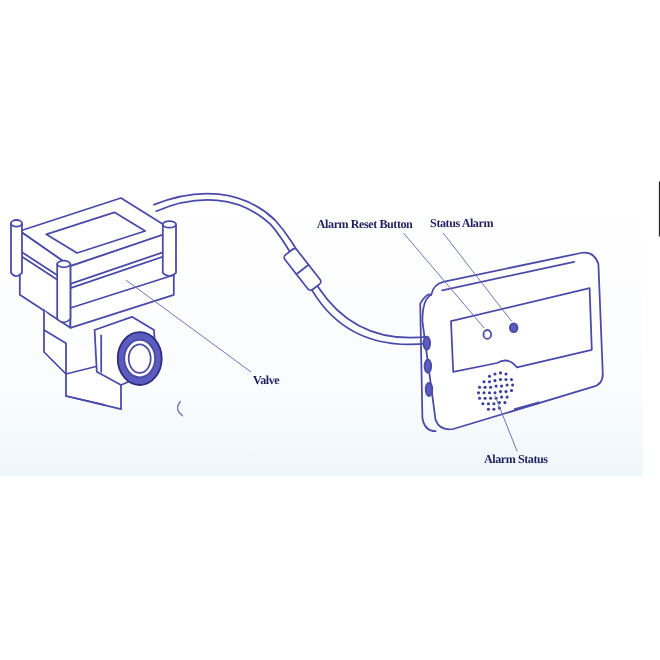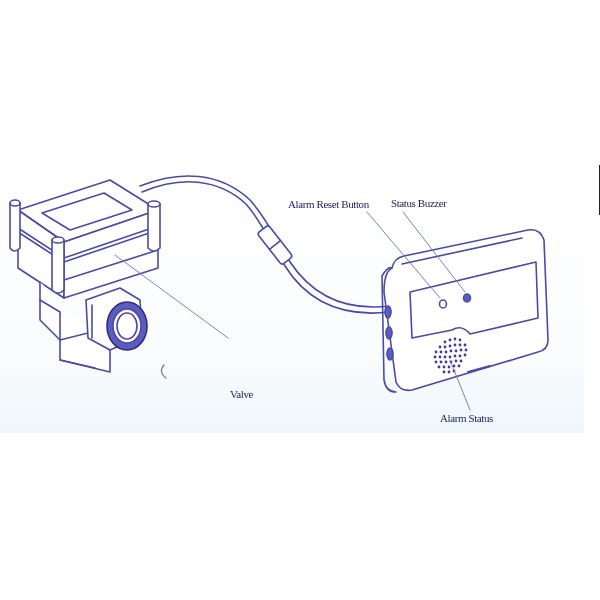--- a/index.html
+++ b/index.html
@@ -4,21 +4,21 @@
   <style>
     html, body { margin: 0; padding: 0; background: #ffffff; }
     body { width: 600px; height: 600px; position: relative; overflow: hidden; font-family: "Liberation Serif", serif; }
     .scan {
       position: absolute; left: 0; top: 165px; width: 584px; height: 268px;
       background: linear-gradient(180deg, #ffffff 0%, #fbfcfe 70%, #eef7fb 100%);
     }
     .scan-edge { position: absolute; left: 599px; top: 165px; width: 1px; height: 50px; background: #222; }
     svg.drawing { position: absolute; left: 0; top: 0; width: 600px; height: 600px; }
     .label {
-      position: absolute; font-family: "Liberation Serif", serif; font-weight: normal;
+      position: absolute; font-family: "Liberation Serif", serif; font-weight: bold;
       font-size: 11px; color: #1e1f5e; letter-spacing: -0.4px; white-space: nowrap;
     }
   </style>
 </head>
 <body>
 
 <div class="scan"></div>
 <div class="scan-edge"></div>
 
 <svg class="drawing" viewBox="0 0 600 600" fill="none" stroke="#4a4aa8" stroke-width="1.6" stroke-linejoin="round" stroke-linecap="round">
@@ -124,16 +124,16 @@
   </g>
 
   <g stroke="#6f73b8" stroke-width="0.9">
     <line x1="115" y1="255" x2="228" y2="338"></line>
     <line x1="367" y1="212" x2="440" y2="298"></line>
     <line x1="403" y1="212" x2="465" y2="292"></line>
     <line x1="450" y1="360" x2="470" y2="410"></line>
   </g>
 </svg>
 
-<div class="label" style="left:230px; top:340px;margin-top:48px;">Valve</div>
+<div class="label" style="left:230px; top:340px;">Valve</div>
 <div class="label" style="left:288px; top:198px;">Alarm Reset Button</div>
-<div class="label" style="left:391px; top:197px;">Status Buzzer</div>
+<div class="label" style="left:391px; top:197px;">Status Alarm</div>
 <div class="label" style="left:440px; top:412px;">Alarm Status</div>
 
 </body></html>

